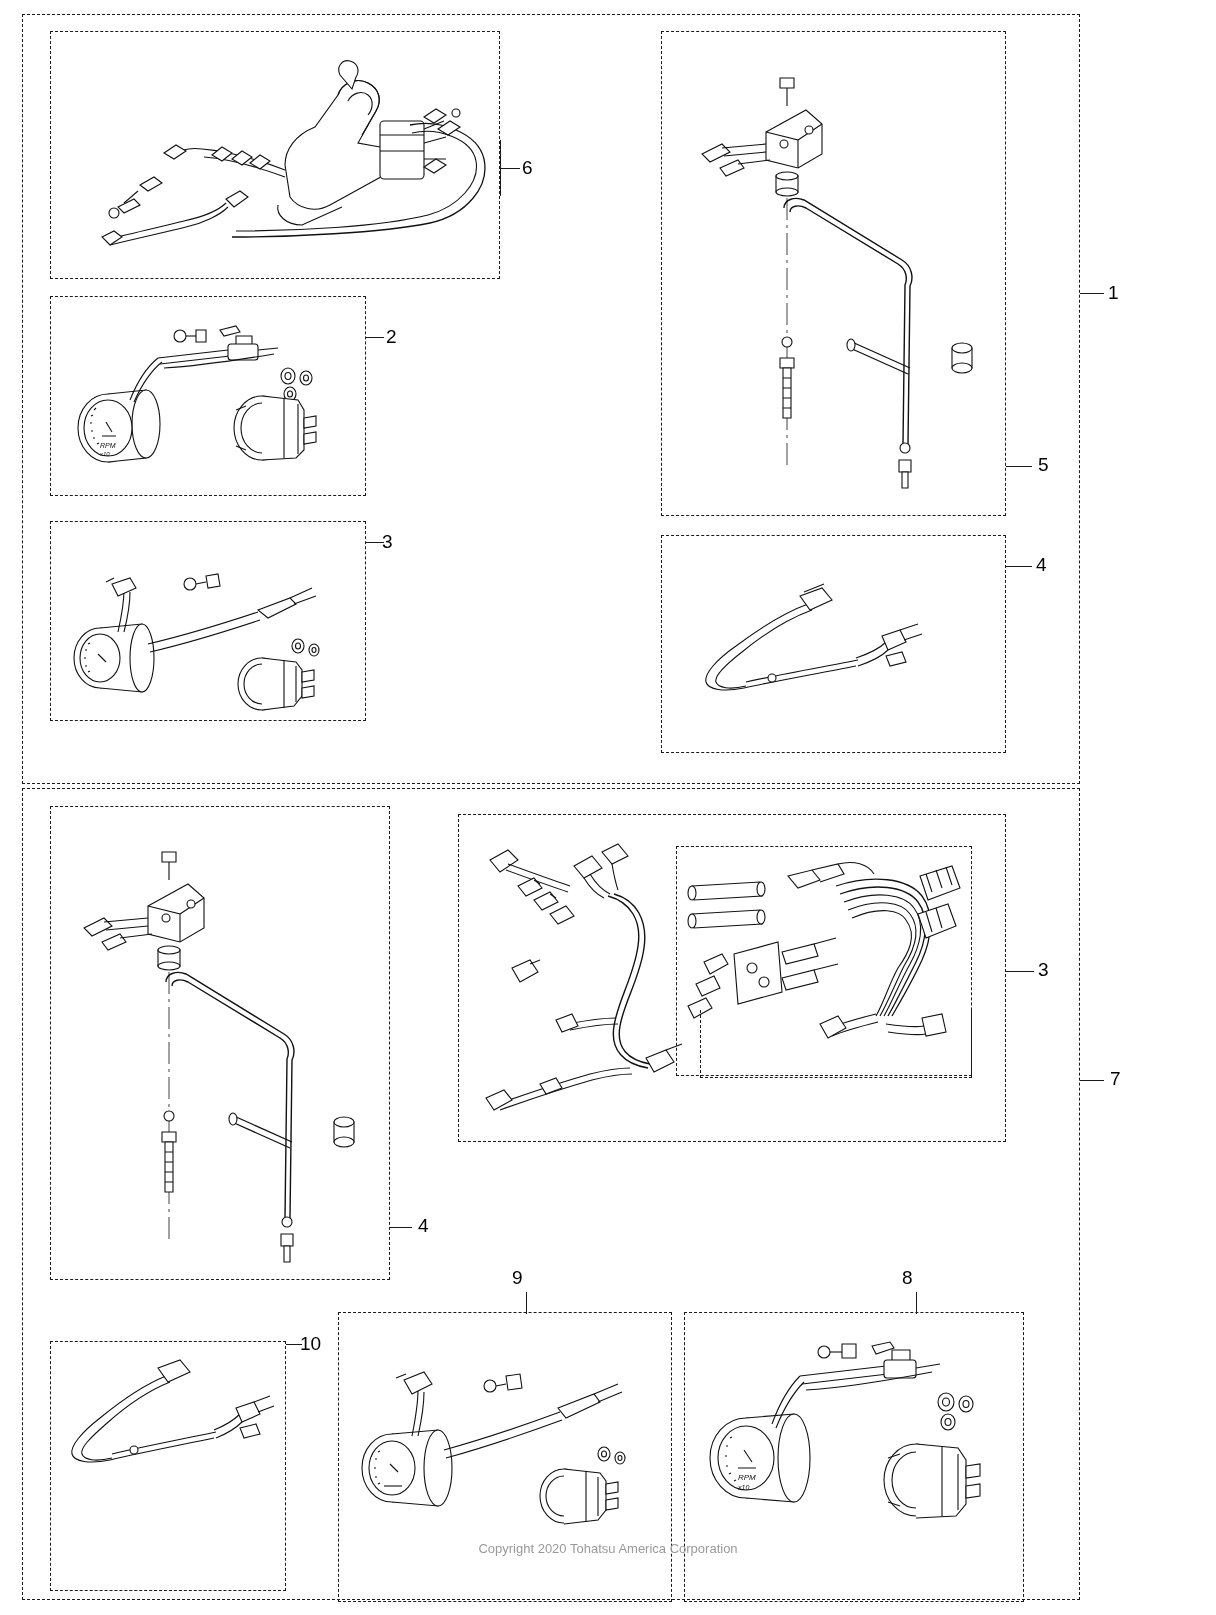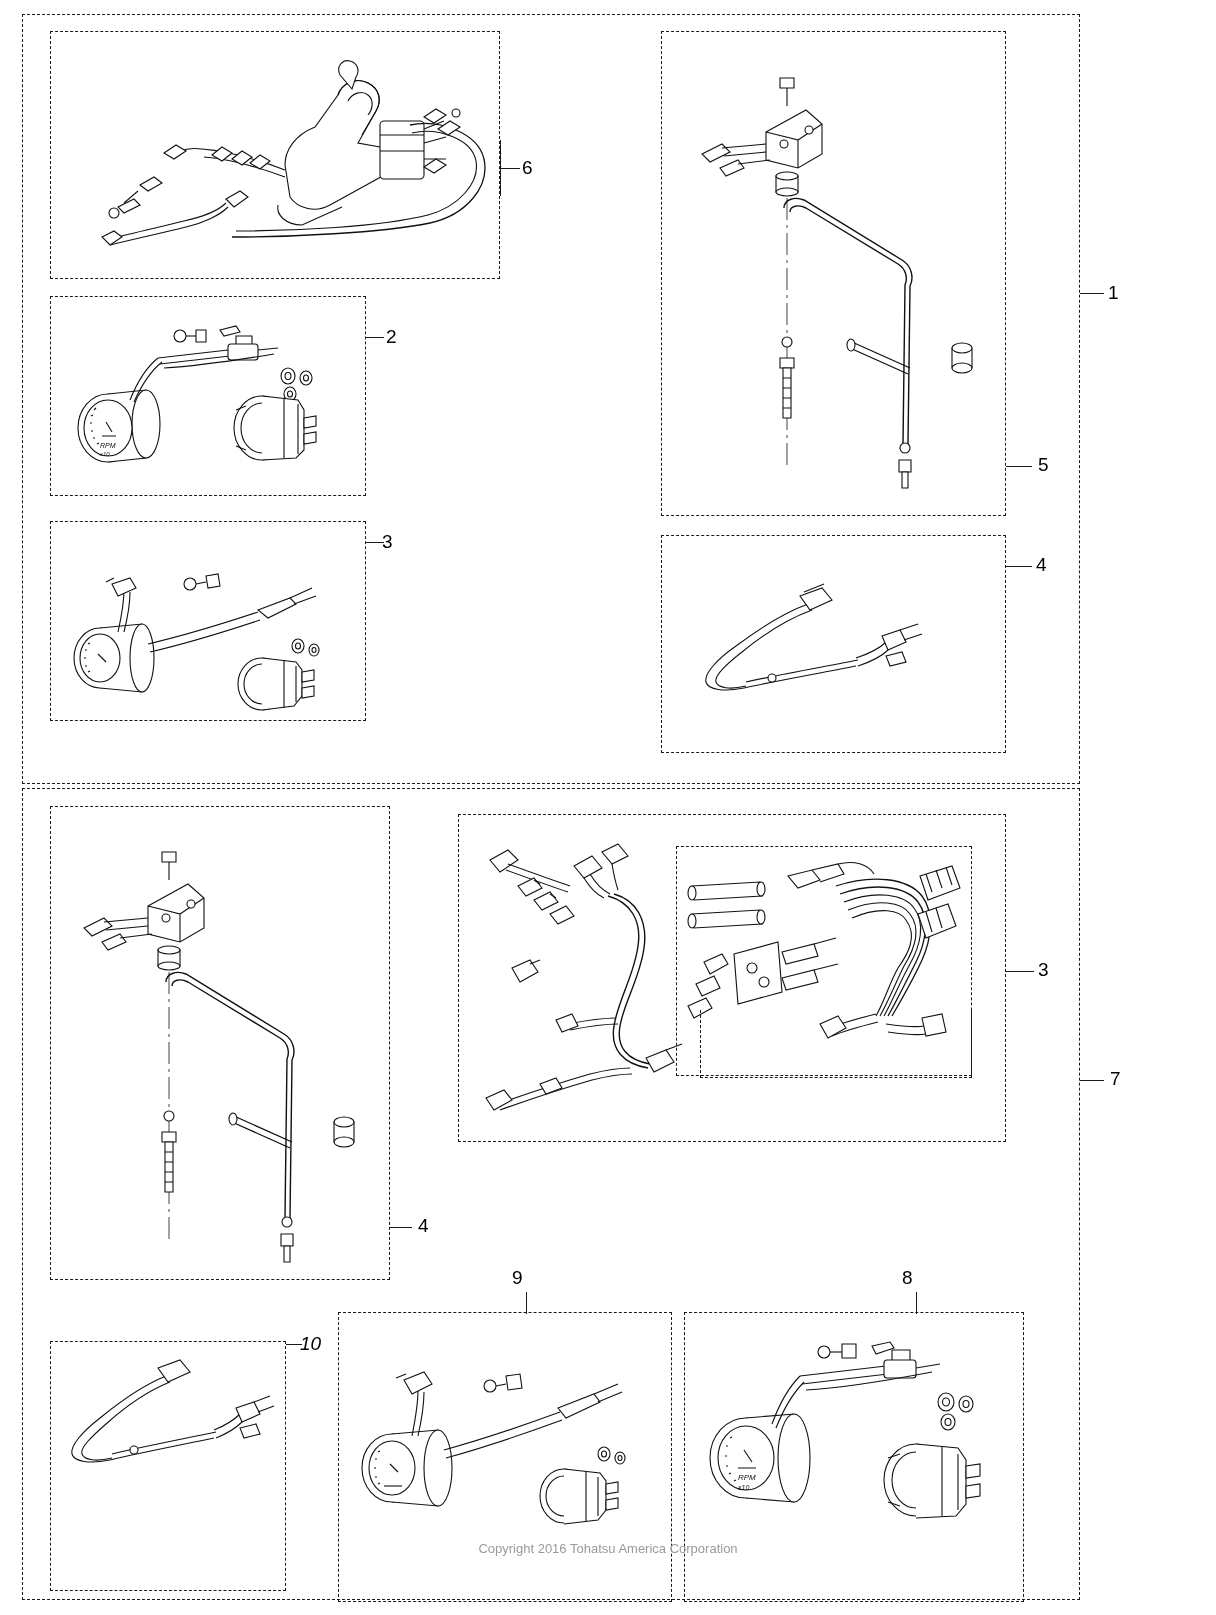--- a/index.html
+++ b/index.html
@@ -408,21 +408,21 @@
       <path d="M96 10 L118 2 L128 14 L106 24 Z" fill="#fff"></path>
       <path d="M152 72 C162 68 172 62 178 56"></path>
       <path d="M154 80 C164 76 174 70 180 64"></path>
       <path d="M174 50 L192 44 L198 56 L180 64 Z" fill="#fff"></path>
       <path d="M192 44 L208 38 M196 54 L212 48"></path>
       <circle cx="72" cy="92" r="4" fill="#fff"></circle>
       <path d="M178 70 L194 66 L198 76 L182 80 Z" fill="#fff"></path>
     </svg>
   </div>
   <div class="leader leader-h" style="left:286px;top:1344px;width:16px;"></div>
-  <div class="callout-num" style="left:300px;top:1334px;font-style:italic;">10</div>
+  <div class="callout-num" style="left:300px;top:1334px;">10</div>
 
   <div class="dash" style="left:338px;top:1312px;width:334px;height:290px;"></div>
   <div class="art" style="left:350px;top:1338px;">
     <svg width="310" height="216" viewBox="0 0 310 216" fill="none" stroke="#111" stroke-width="1.1">
       <ellipse cx="42" cy="130" rx="30" ry="34" fill="#fff"></ellipse>
       <path d="M42 96 L88 92 L88 168 L42 164" fill="#fff"></path>
       <ellipse cx="88" cy="130" rx="14" ry="38" fill="#fff"></ellipse>
       <ellipse cx="42" cy="130" rx="23" ry="27" fill="#fff"></ellipse>
       <path d="M28 114 L30 113 M25 121 L27 121 M24 130 L26 130 M25 139 L27 139 M28 146 L30 145"></path>
       <path d="M40 126 L48 134"></path>
@@ -487,15 +487,15 @@
       <path d="M220 114 L262 118 L270 130 L270 174 L260 186 L220 188" fill="#fff"></path>
       <path d="M246 116 L246 186 M262 124 L262 180"></path>
       <path d="M192 128 L204 124 M192 172 L204 176"></path>
       <path d="M270 136 L284 134 L284 146 L270 148 Z" fill="#fff"></path>
       <path d="M270 156 L284 154 L284 166 L270 168 Z" fill="#fff"></path>
     </svg>
   </div>
   <div class="leader leader-v" style="left:916px;top:1292px;height:22px;"></div>
   <div class="callout-num" style="left:902px;top:1268px;">8</div>
 
-  <div class="copyright" style="top:1541px;">Copyright 2016 Tohatsu America Corporation</div>
+  <div class="copyright" style="top:1541px;">Copyright 2020 Tohatsu America Corporation</div>
 
 </div>
 
 </body></html>

